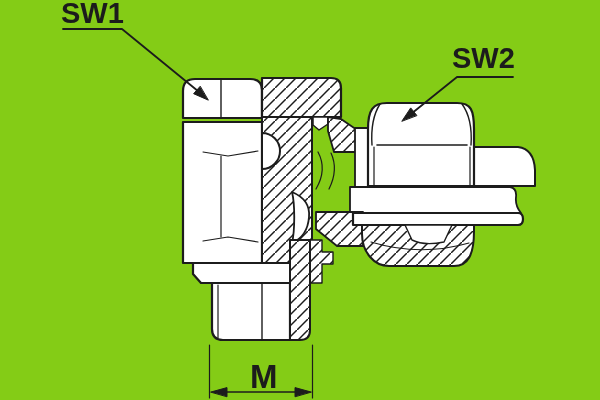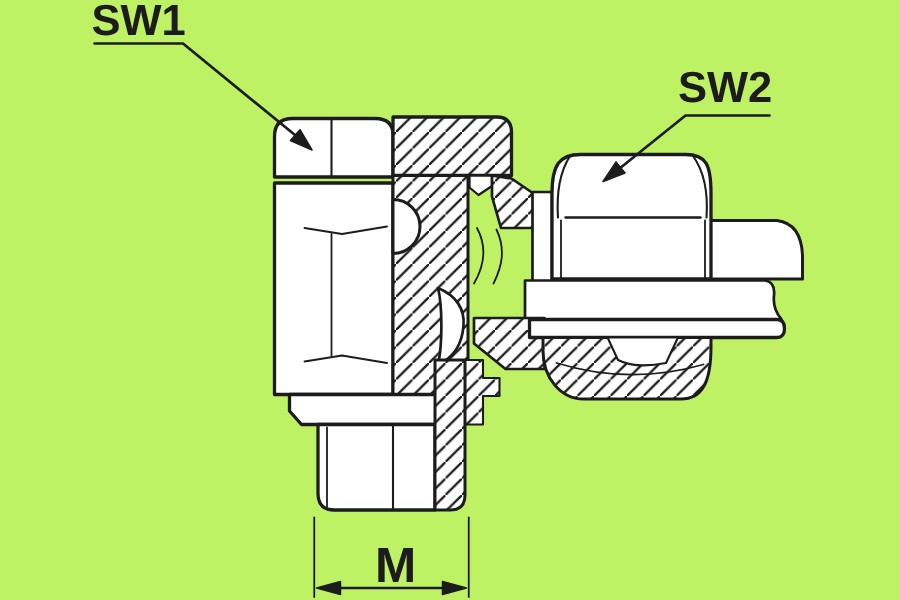--- a/index.html
+++ b/index.html
@@ -1,16 +1,16 @@
 <!DOCTYPE html>
 <html><head>
 <meta charset="utf-8">
 <style>
   html,body{margin:0;padding:0;background:#ffffff;}
-  .canvas{position:relative;width:600px;height:400px;background:#bef264;overflow:hidden;}
+  .canvas{position:relative;width:600px;height:400px;background:#84cc16;overflow:hidden;}
   svg{display:block;}
   .lbl{font-family:"Liberation Sans",sans-serif;font-weight:bold;fill:#1c1c1c;}
   .lbl-sw{font-size:29px;}
   .lbl-m{font-size:33px;}
 </style>
 </head>
 <body>
 
 <div class="canvas">
 <svg width="600" height="400" viewBox="0 0 600 400">

